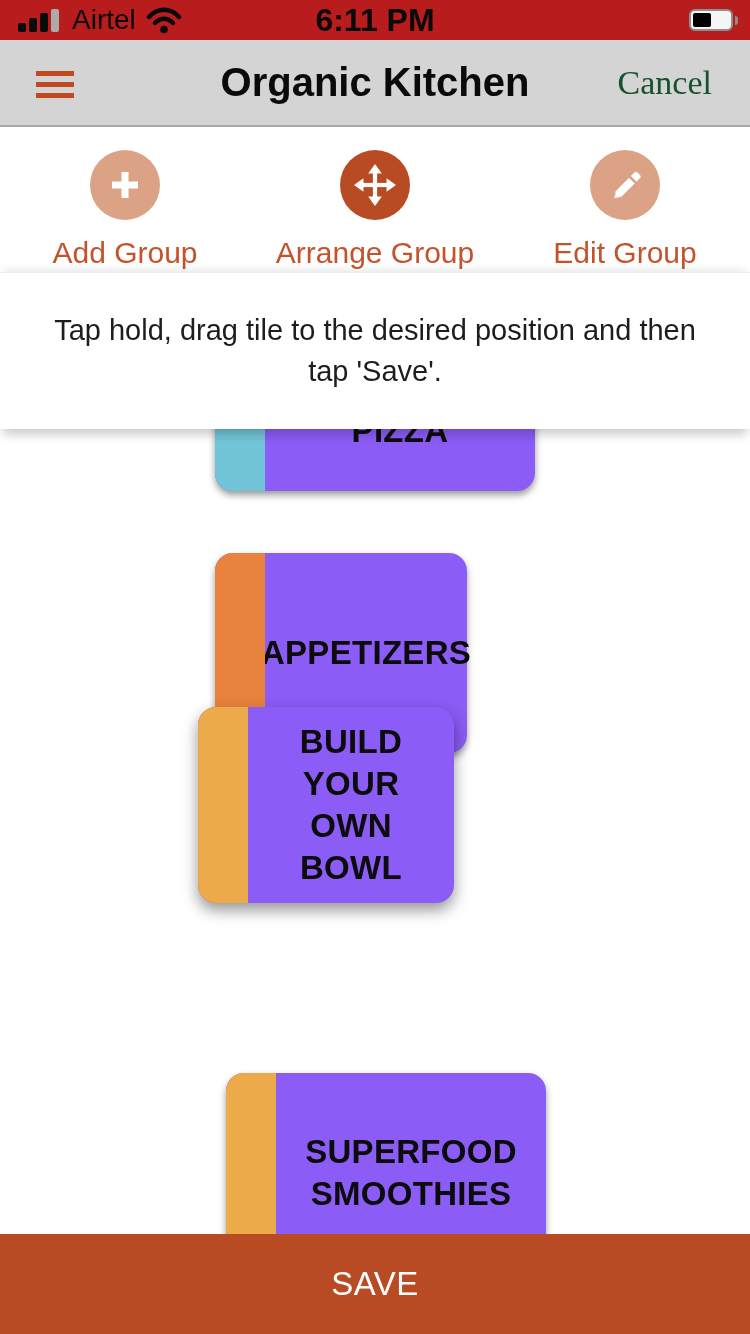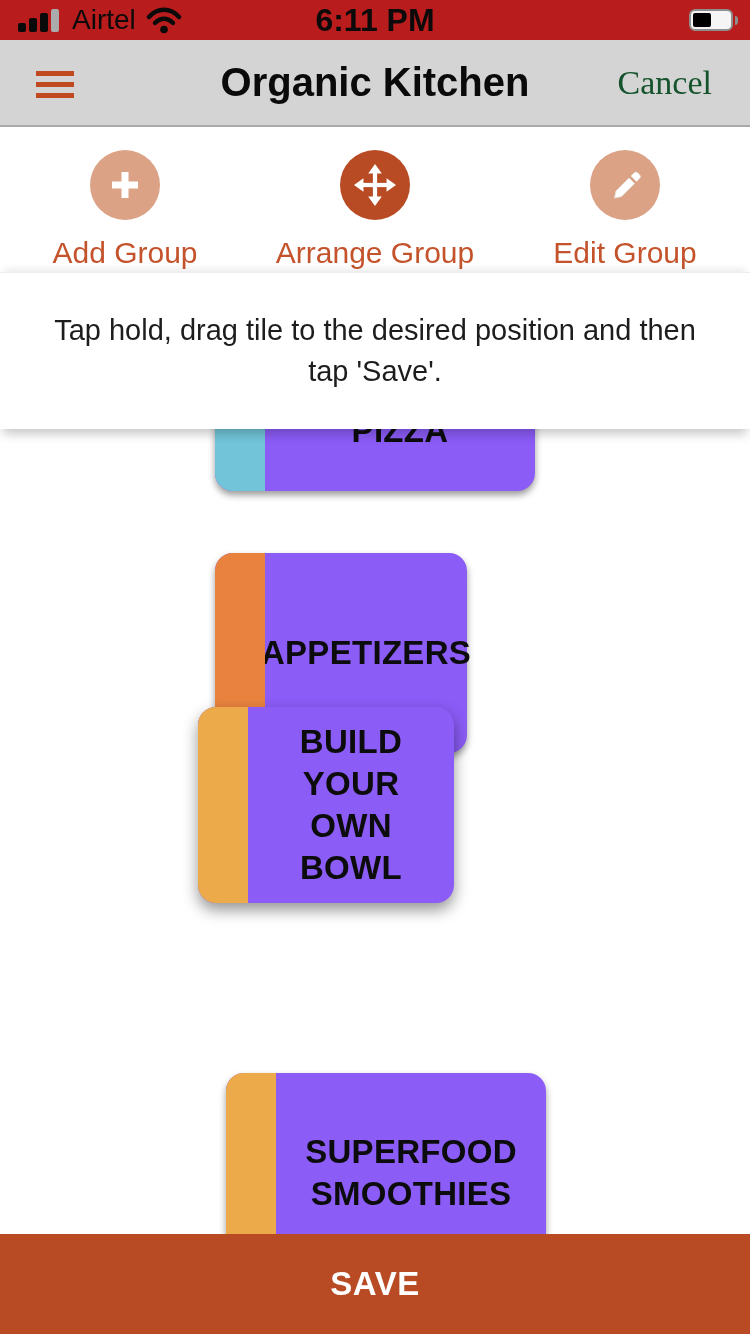--- a/index.html
+++ b/index.html
@@ -110,21 +110,21 @@
     box-shadow: 0 7px 15px rgba(0,0,0,0.42); cursor: grabbing;
   }
   .tile-smoothies  { left: 215px; top: 1073px; width: 320px; height: 200px; margin-left: 11px; }
 
   
   .save-button {
     position: absolute; left: 0; right: 0; top: 1234px; height: 100px;
     border: none; cursor: pointer; z-index: 8;
     display: flex; align-items: center; justify-content: center;
     font-family: "Liberation Sans", sans-serif;
-    font-size: 33px; font-weight: 700; letter-spacing: 0.5px; color: #ffffff;
+    font-size: 33px; font-weight: 400; letter-spacing: 0.5px; color: #ffffff;
   }
 </style>
 </head>
 <body>
 
 <div class="status-bar">
   <div class="sb-left">
     <span style="display:flex;align-items:flex-end;">
       <svg width="44" height="23" viewBox="0 0 44 23">
         <rect x="0" y="14" width="8" height="9" rx="2" fill="#0a0a0a"></rect>

